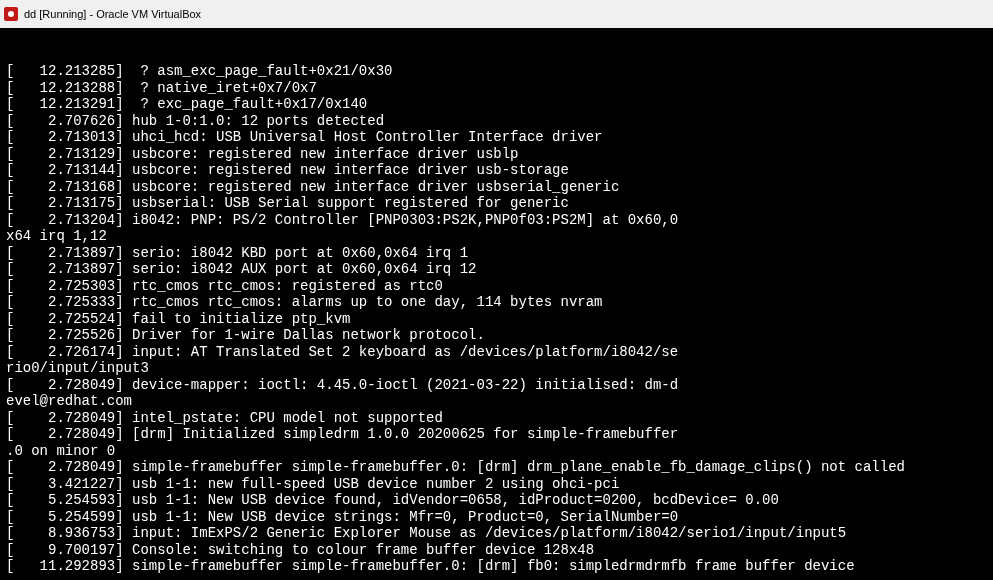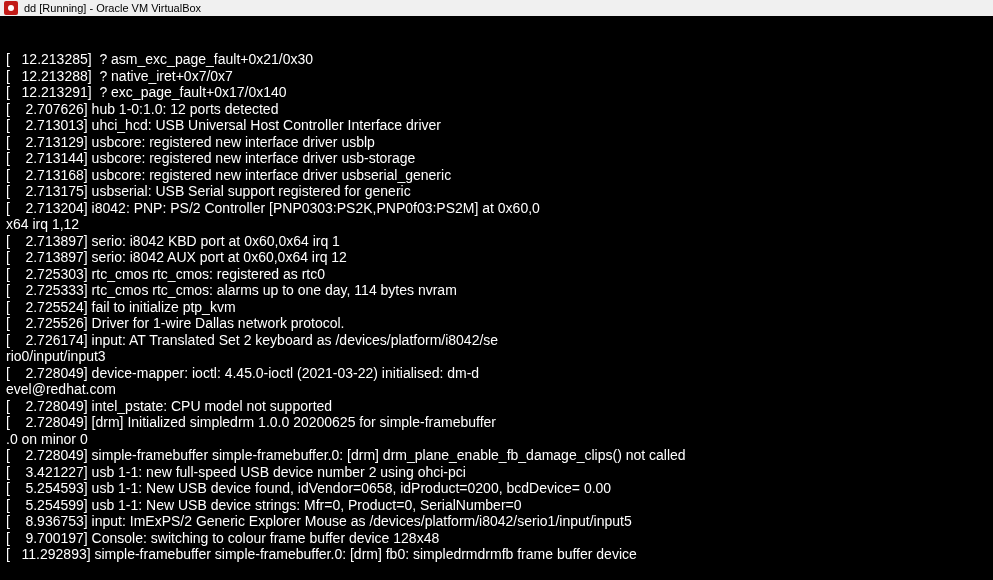--- a/index.html
+++ b/index.html
@@ -8,21 +8,21 @@
       background: #000;
       color: #fff;
       font-size: 14px;
       width: 993px;
       height: 580px;
       overflow: hidden;
     }
     .titlebar {
       background: #f0f0f0;
       color: #000;
-      height: 16px;
+      height: 28px;
       display: flex;
       align-items: center;
       padding: 0 4px;
       font-family: Tahoma, sans-serif;
       font-size: 11px;
     }
     .app-icon {
       width: 14px;
       height: 14px;
       background: #c21b17;
@@ -39,21 +39,21 @@
       background: #fff;
       border-radius: 50%;
     }
     .console {
       padding: 2px 6px;
       line-height: 16.5px;
       white-space: pre;
     }
     .log-line {
       display: block;
-      font-family: Liberation Sans, sans-serif;
+      font-family: Liberation Mono, monospace;
     }
     @keyframes blink {
       50% { opacity: 0; }
     }
   </style>
 </head>
 <body>
 
 <div class="titlebar">
   <span class="app-icon"></span>

